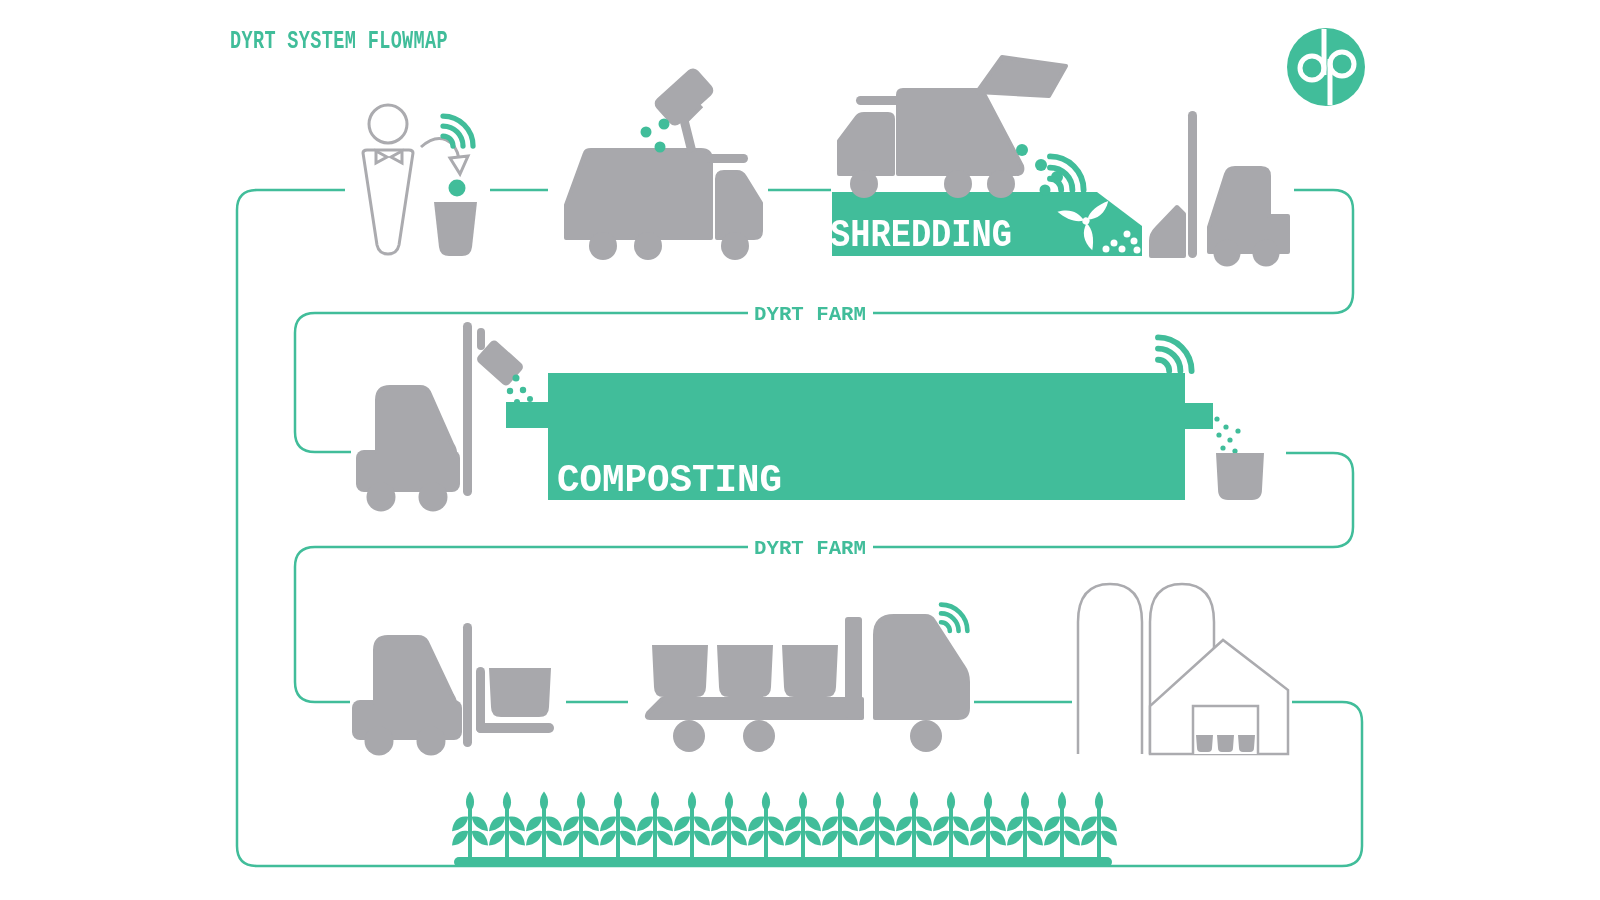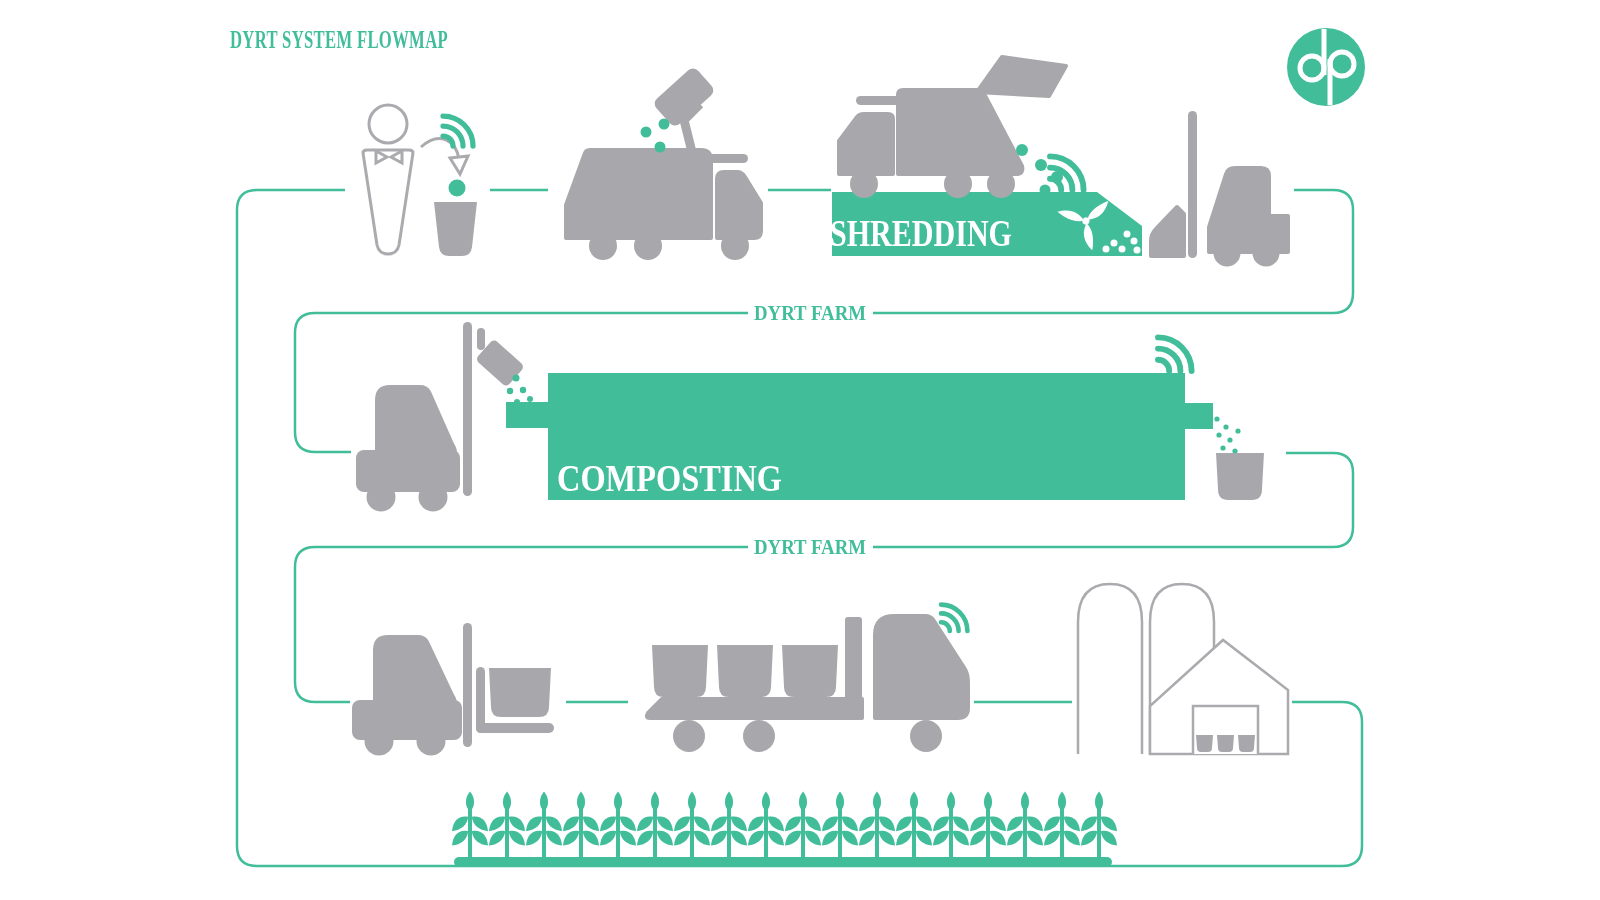--- a/index.html
+++ b/index.html
@@ -3,21 +3,21 @@
 <meta charset="utf-8">
 <style>
   :root{
     --green:#41BD9A;
     --gray:#A8A8AC;
     --outline:#ABABAF;
     --bg:#FFFFFF;
   }
   html,body{margin:0;padding:0;background:var(--bg);}
   .stage{position:relative;width:1600px;height:900px;background:var(--bg);overflow:hidden;
-         font-family:Liberation Serif, serif;}
+         font-family:Liberation Mono, monospace;}
   svg{display:block}
   .line{stroke:var(--green);stroke-width:2.5;fill:none;}
   .green-fill{fill:var(--green);}
   .gray-fill{fill:var(--gray);stroke:none;}
   .gray-round{fill:var(--gray);stroke:var(--gray);stroke-width:4;stroke-linejoin:round;}
   .outline{stroke:var(--outline);stroke-width:3;fill:#fff;}
   .outline-thin{stroke:var(--outline);stroke-width:2.5;fill:#fff;}
   .t-title{font-weight:bold;font-size:26px;fill:var(--green);letter-spacing:.5px;}
   .t-farm{font-weight:bold;font-size:21px;fill:var(--green);}
   .t-zone{font-weight:bold;font-size:38px;fill:#fff;}

